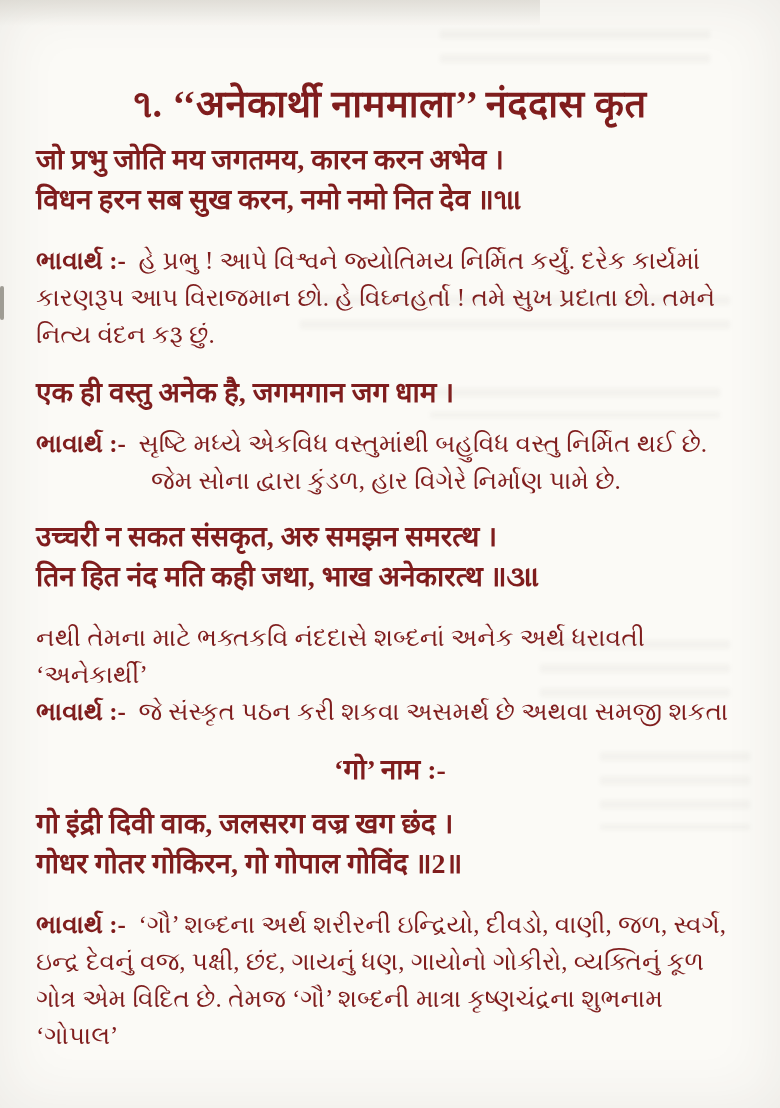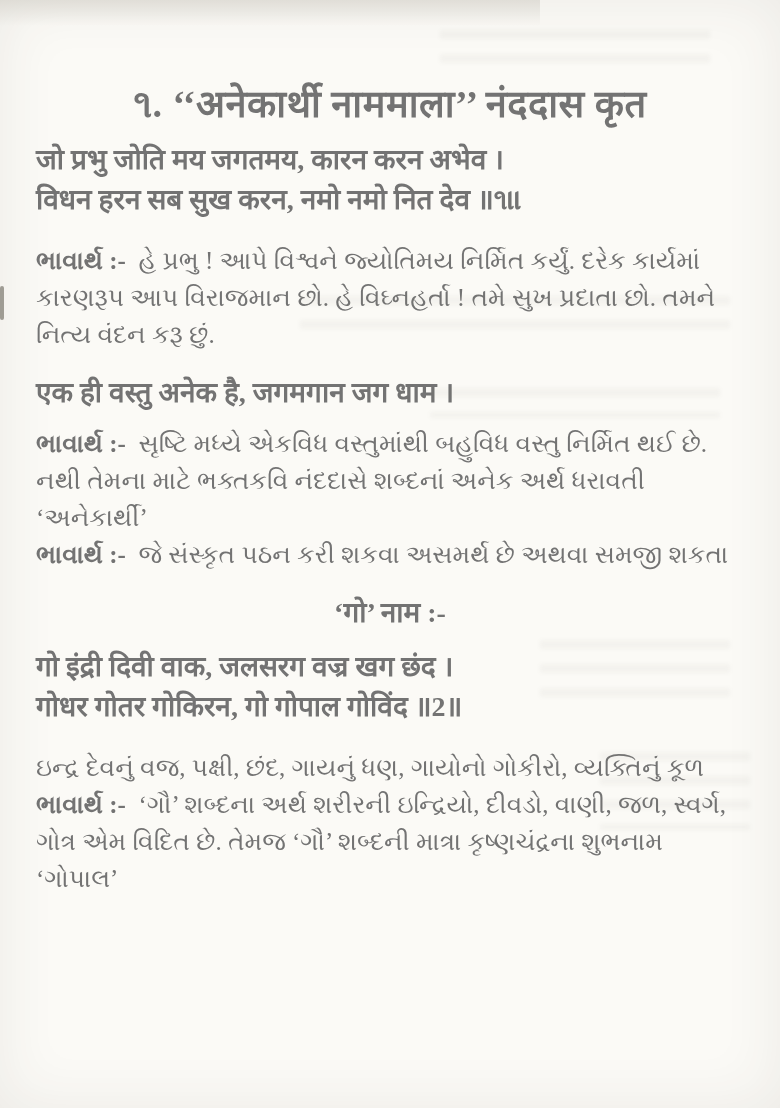--- a/index.html
+++ b/index.html
@@ -1,21 +1,21 @@
 <!DOCTYPE html>
 <html><head>
 <meta charset="utf-8">
 <style>
   html,body{margin:0;padding:0;background:#ffffff;}
   .page{
     position:relative;
     width:780px;height:1108px;
     margin:0 auto;
     background:#fbfaf6;
-    color:#737373;
+    color:#7f1d1d;
     font-family:"Liberation Serif","DejaVu Serif",serif;
     overflow:hidden;
     box-shadow:inset 0 0 60px rgba(60,55,45,0.08);
     box-sizing:border-box;
     padding:78px 36px 6px 36px;
   }
   
   .topband{
     position:absolute;top:0;left:0;width:540px;height:26px;
     background:linear-gradient(180deg,rgba(205,202,193,0.50),rgba(205,202,193,0.0));
@@ -49,21 +49,21 @@
     font-size:28px;line-height:40px;font-weight:700;
     margin:0;
   }
   .vgap-a{margin-bottom:22px;}
   .vgap-b{margin-bottom:12px;}
   .commentary{
     font-size:25px;line-height:37px;font-weight:400;
     margin:0;
   }
   .cgap-a{margin-bottom:20px;}
-  .cgap-b{}
+  .cgap-b{margin-bottom:18px;}
   .blabel{font-weight:700;}
   .indent2{margin-left:115px;}
   .sect-heading{
     text-align:center;
     font-size:28px;line-height:40px;font-weight:700;
     margin:0 0 14px 0;
   }
 </style>
 </head>
 <body>
@@ -90,35 +90,40 @@
     <div>કારણરૂપ આપ વિરાજમાન છો. હે વિઘ્નહર્તા ! તમે સુખ પ્રદાતા છો. તમને</div>
     <div>નિત્ય વંદન કરૂ છું.</div>
   </div>
 
   <div class="verse vgap-b">
     <div>एक ही वस्तु अनेक है, जगमगान जग धाम ।</div>
   </div>
 
   <div class="commentary cgap-b">
     <div><span class="blabel">ભાવાર્થ :-</span>&nbsp; <span>સૃષ્ટિ મધ્યે એકવિધ વસ્તુમાંથી બહુવિધ વસ્તુ નિર્મિત થઈ છે.</span></div>
+    <div class="indent2">જેમ સોના દ્વારા કુંડળ, હાર વિગેરે નિર્માણ પામે છે.</div>
   </div>
 
+  <div class="verse vgap-a">
+    <div>उच्चरी न सकत संसकृत, अरु समझन समरत्थ ।</div>
+    <div>तिन हित नंद मति कही जथा, भाख अनेकारत्थ ॥૩॥</div>
+  </div>
 
   <div class="commentary cgap-a">
     <div>નથી તેમના માટે ભક્તકવિ નંદદાસે શબ્દનાં અનેક અર્થ ધરાવતી ‘અનેકાર્થી’</div>
     <div><span class="blabel">ભાવાર્થ :-</span>&nbsp; <span>જે સંસ્કૃત પઠન કરી શકવા અસમર્થ છે અથવા સમજી શકતા</span></div>
   </div>
 
   <div class="sect-heading">‘गो’ नाम :-</div>
 
   <div class="verse vgap-a">
     <div>गो इंद्री दिवी वाक, जलसरग वज्र खग छंद ।</div>
     <div>गोधर गोतर गोकिरन, गो गोपाल गोविंद ॥2॥</div>
   </div>
 
   <div class="commentary">
+    <div><span class="blabel">ભાવાર્થ :-</span>&nbsp; <span>‘ગૌ’ શબ્દના અર્થ શરીરની ઇન્દ્રિયો, દીવડો, વાણી, જળ, સ્વર્ગ,</span></div>
     <div>ઇન્દ્ર દેવનું વજ, પક્ષી, છંદ, ગાયનું ધણ, ગાયોનો ગોકીરો, વ્યક્તિનું કૂળ</div>
-    <div><span class="blabel">ભાવાર્થ :-</span>&nbsp; <span>‘ગૌ’ શબ્દના અર્થ શરીરની ઇન્દ્રિયો, દીવડો, વાણી, જળ, સ્વર્ગ,</span></div>
     <div>ગોત્ર એમ વિદિત છે. તેમજ ‘ગૌ’ શબ્દની માત્રા કૃષ્ણચંદ્રના શુભનામ ‘ગોપાલ’</div>
 
   </div>
 
 </div>
 
 </body></html>

